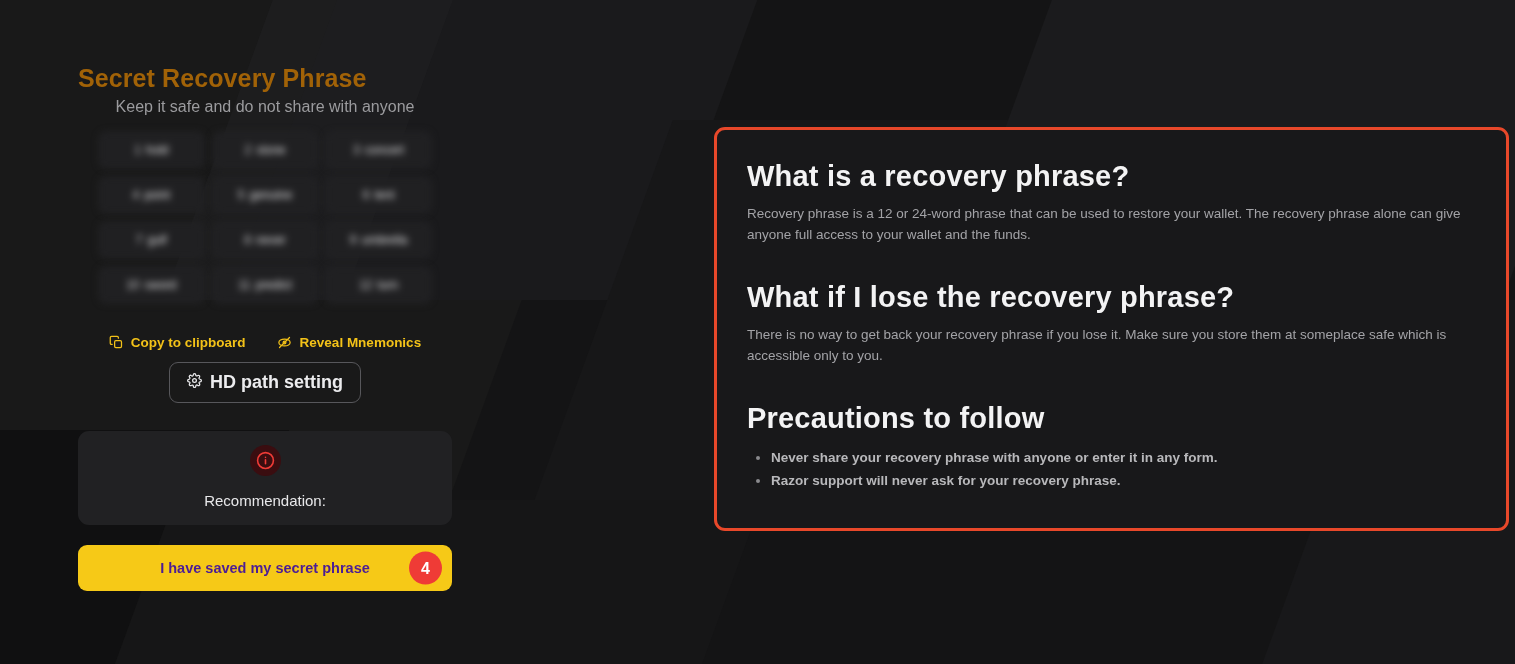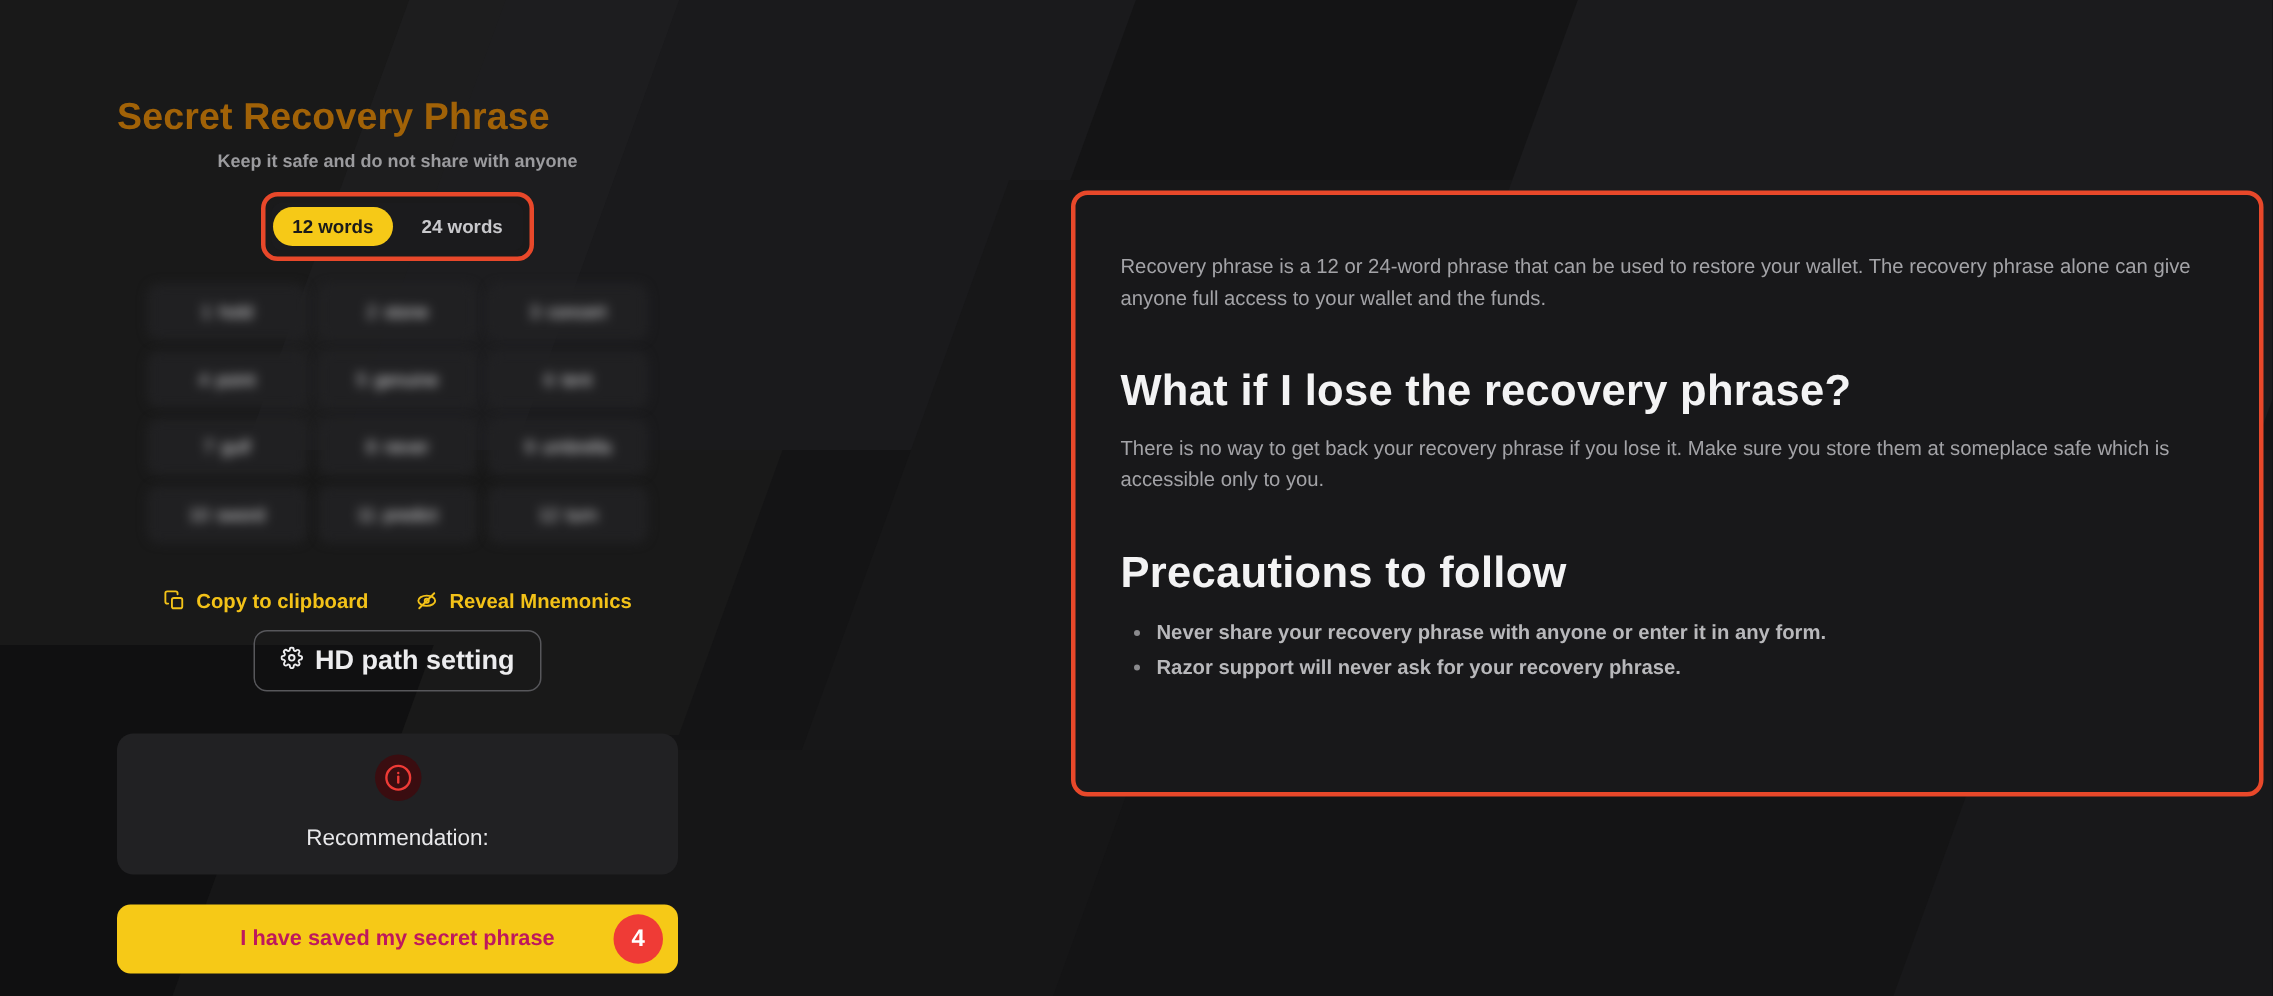--- a/index.html
+++ b/index.html
@@ -40,26 +40,25 @@
   }
   .page-title {
     font-size: 25px;
     font-weight: bold;
     color: #a16207;
     text-align: left;
     letter-spacing: .1px;
     line-height: 32px;
   }
   .page-subtitle {
-    font-size: 12px;
+    font-size: 16px;
     color: #9b9b9e;
     text-align: center;
     margin-top: 4px;
     line-height: 18px;
-    font-weight: bold;
   }
 
   
   .toggle-wrap {
     margin: 12px auto 0;
     width: 182px;
     border: 3px solid #e8482a;
     border-radius: 11px;
     padding: 4px;
     background: #1a1a1b;
@@ -168,21 +167,21 @@
   .rec-sub { font-size: 12.5px; color: #9a9a9d; font-weight: bold; line-height: 19px; margin-top: 1px; }
 
   
   .cta-wrap { margin-top: 20px; position: relative; }
   .cta {
     width: 100%;
     height: 46px;
     background: #f6c917;
     border: none;
     border-radius: 9px;
-    color: #be185d;
+    color: #4c1d95;
     font-size: 14.5px;
     font-weight: bold;
     cursor: pointer;
     font-family: "Liberation Sans", sans-serif;
     position: relative;
   }
   .cta-badge {
     position: absolute;
     right: 10px; top: 50%;
     transform: translateY(-50%);
@@ -247,26 +246,20 @@
     <div class="bg-shape s9"></div>
   </div>
 
   <div class="content">
 
     <div class="left-col">
 
       <div class="page-title">Secret Recovery Phrase</div>
       <div class="page-subtitle">Keep it safe and do not share with anyone</div>
 
-      <div class="toggle-wrap">
-        <div class="toggle">
-          <div class="toggle-opt active">12 words</div>
-          <div class="toggle-opt">24 words</div>
-        </div>
-      </div>
 
       <div class="word-grid" id="word-grid">
           <div class="word-cell">
             <span class="word-idx">1</span>
             <span class="word-text">hold</span>
           </div>
           <div class="word-cell">
             <span class="word-idx">2</span>
             <span class="word-text">stone</span>
           </div>
@@ -364,20 +357,21 @@
           <span>I have saved my secret phrase</span>
         </button>
         <div class="cta-badge">4</div>
       </div>
 
     </div>
 
     <div class="info-panel">
 
       <div class="info-block">
+        <div class="info-h">What is a recovery phrase?</div>
         <div class="info-p">Recovery phrase is a 12 or 24-word phrase that can be used to restore your wallet. The recovery phrase alone can give anyone full access to your wallet and the funds.</div>
       </div>
 
       <div class="info-block">
         <div class="info-h">What if I lose the recovery phrase?</div>
         <div class="info-p">There is no way to get back your recovery phrase if you lose it. Make sure you store them at someplace safe which is accessible only to you.</div>
       </div>
 
       <div class="info-block">
         <div class="info-h">Precautions to follow</div>

